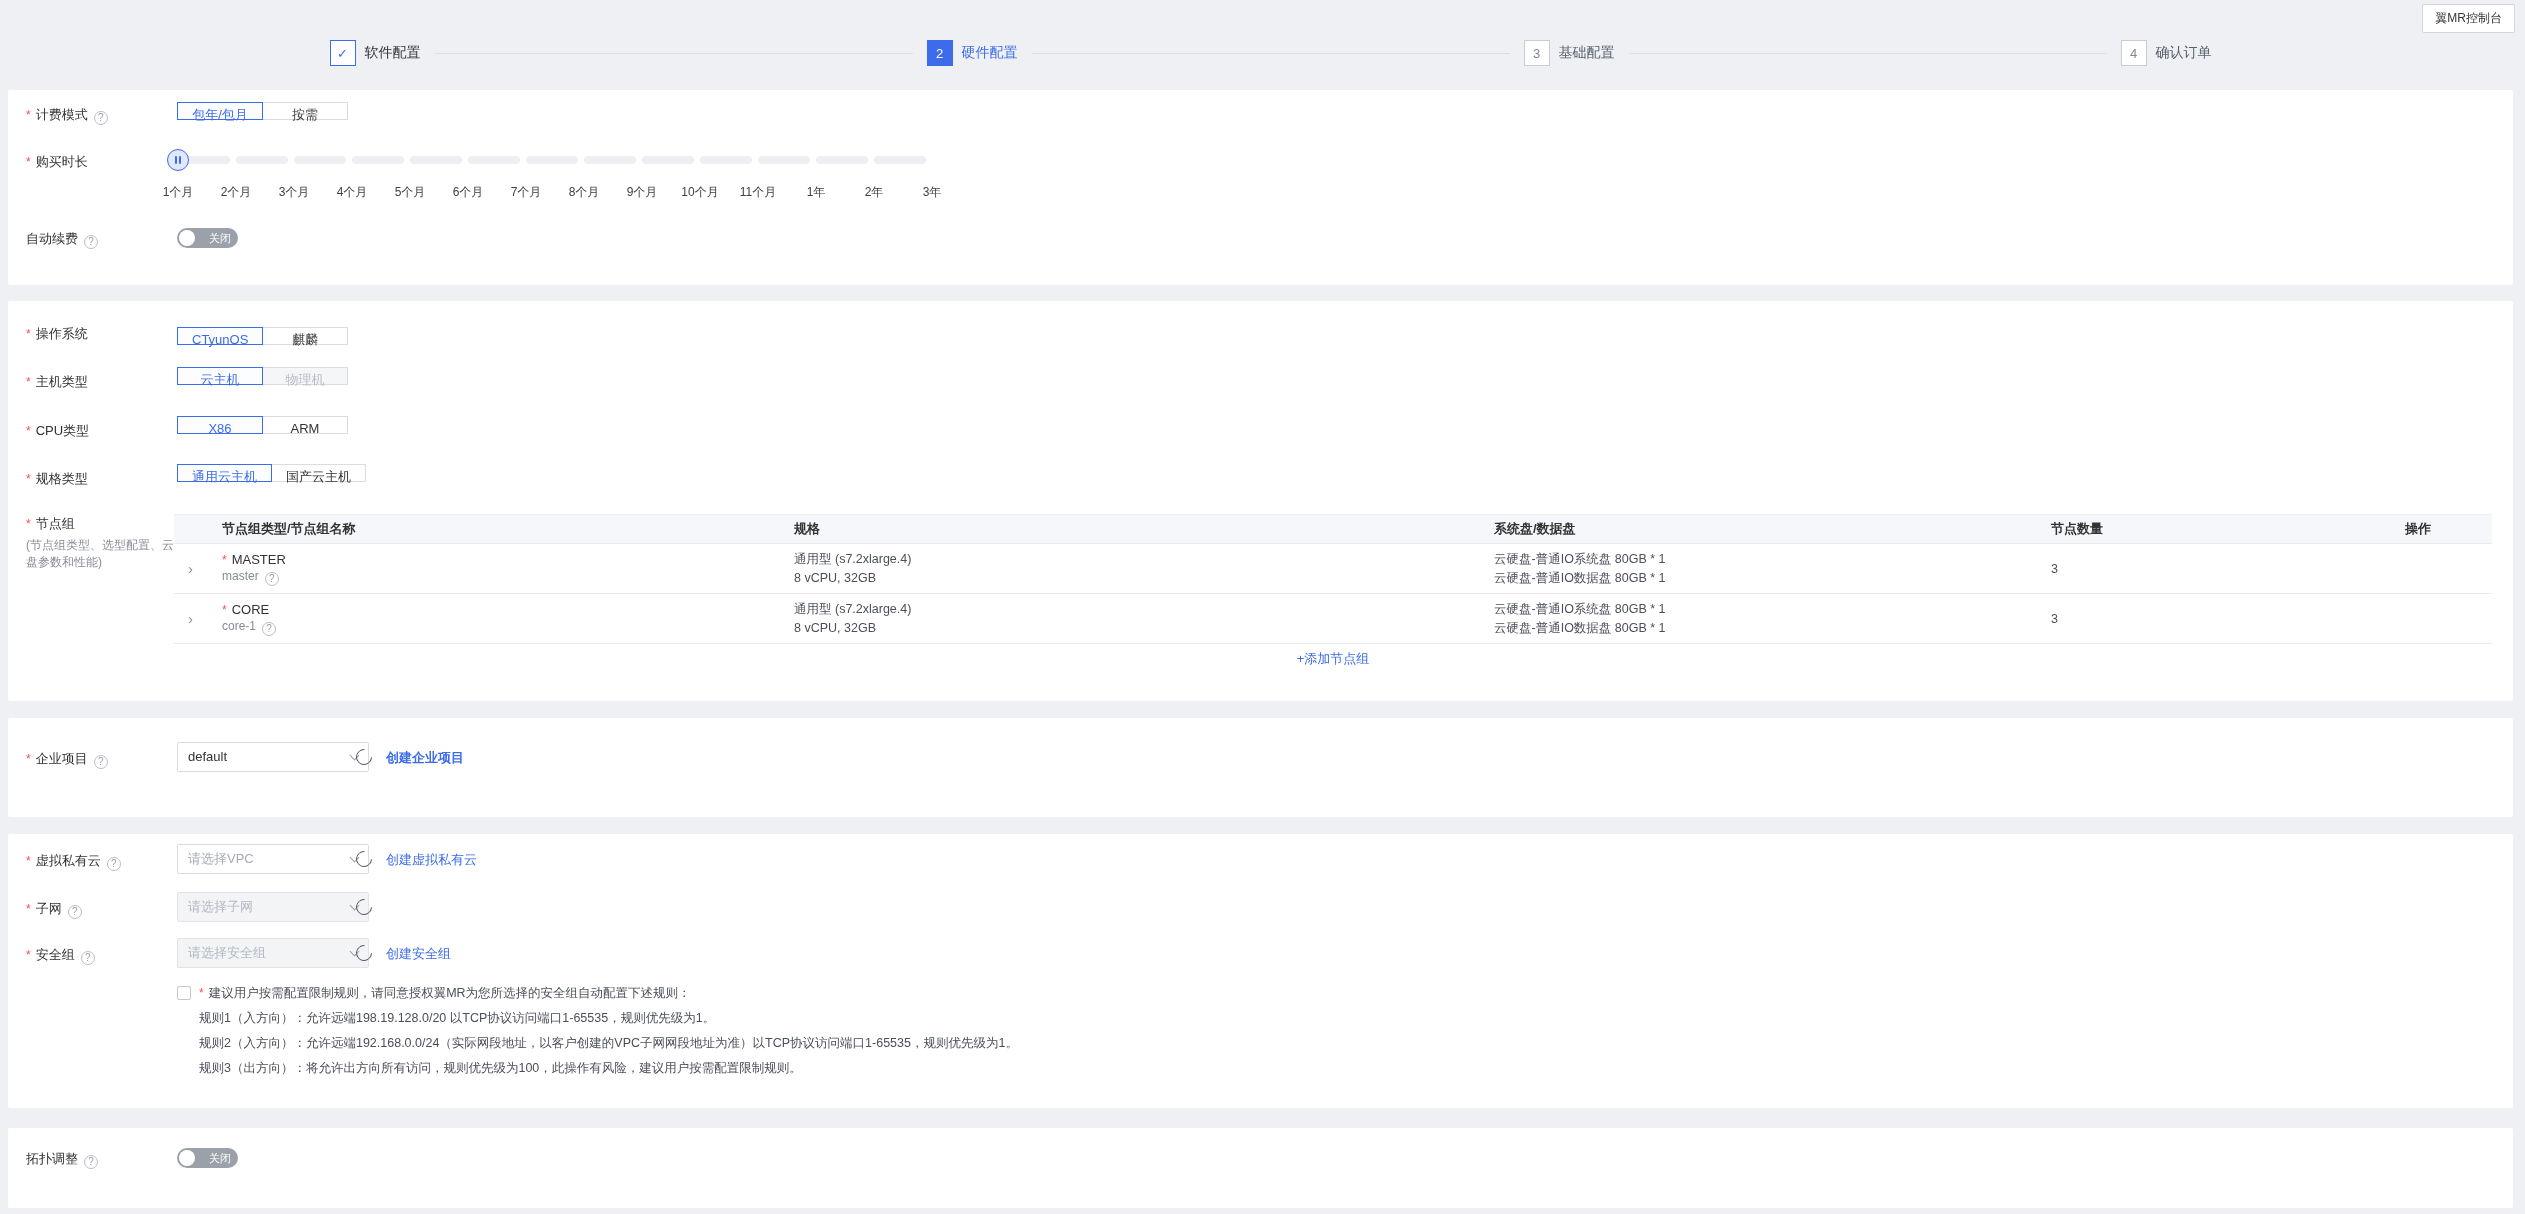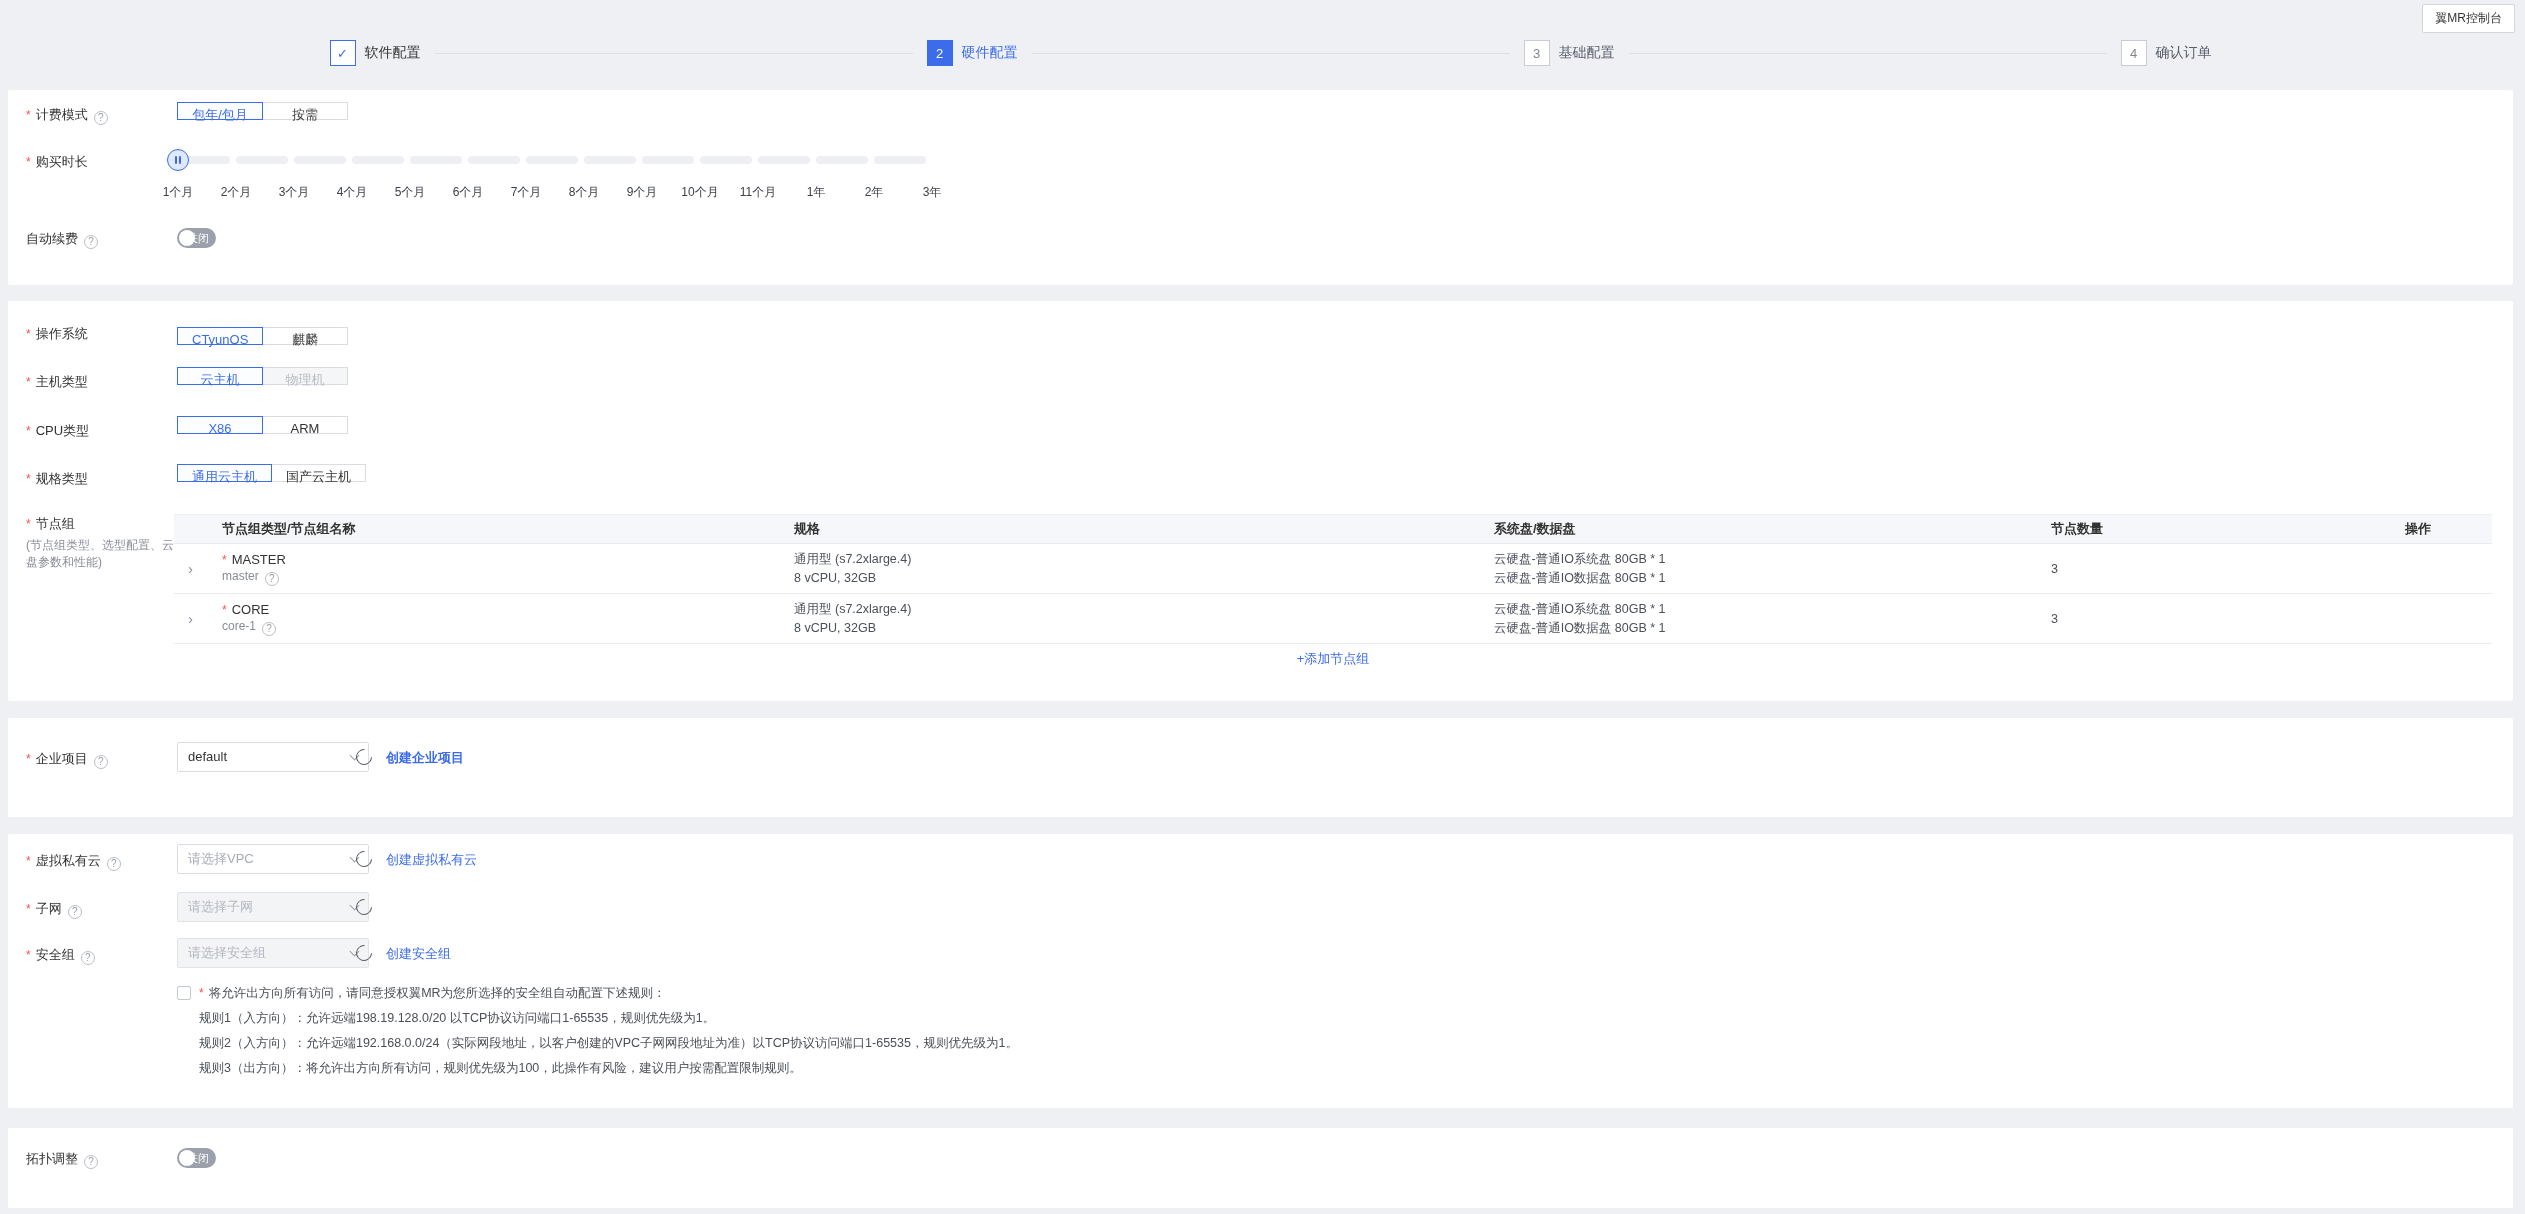--- a/index.html
+++ b/index.html
@@ -67,21 +67,21 @@
   .slider-seg { width:52px; height:8px; border-radius:4px; background:#edeff3; margin-right:6px; }
   .slider-handle {
     position:absolute; left:159px; top:59px; width:22px; height:22px;
     background:#dfe8fd; border:1.5px solid #3c6cea; border-radius:50%;
     display:flex; align-items:center; justify-content:center; gap:2px; cursor:grab;
   }
   .slider-handle i { display:block; width:2px; height:8px; background:#3c6cea; border-radius:1px; }
   .tick { position:absolute; top:94px; width:60px; text-align:center; font-size:12px; color:#3c4048; }
   
   .toggle {
-    position:absolute; width:39px; height:20px; border-radius:10px;
+    position:absolute; width:61px; height:20px; border-radius:10px;
     background:#9ba1aa; cursor:pointer;
   }
   .toggle .knob { position:absolute; left:2px; top:2px; width:16px; height:16px; border-radius:50%; background:#fff; }
   .toggle .t-text { position:absolute; right:7px; top:3px; font-size:11px; color:#fff; line-height:14px; }
   
   .ng-table { position:absolute; left:166px; top:213px; width:2318px; border-collapse:collapse; table-layout:fixed; }
   .ng-table th {
     background:#f6f7fa; height:29px; font-size:13px; font-weight:700; color:#333;
     text-align:left; border-top:1px solid #eceef2; border-bottom:1px solid #e9ebf0;
   }
@@ -306,21 +306,21 @@
   <div class="f-label req" style="top:112px;"><span>安全组</span><span class="info-i"></span></div>
   <div class="sel placeholder disabled" style="left:169px; top:104px;">
     <span>请选择安全组</span><span class="chev"></span>
   </div>
   <span class="refresh" style="left:348px; top:111px;"></span>
   <a class="blue-link" style="position:absolute; left:378px; top:111px;">创建安全组</a>
 
   <div class="sg-block">
     <div class="sg-intro">
       <span class="checkbox"></span>
-      <span class="req">将允许出方向所有访问，请同意授权翼MR为您所选择的安全组自动配置下述规则：</span>
+      <span class="req">建议用户按需配置限制规则，请同意授权翼MR为您所选择的安全组自动配置下述规则：</span>
     </div>
     <div class="sg-rule">规则1（入方向）：允许远端198.19.128.0/20 以TCP协议访问端口1-65535，规则优先级为1。</div>
     <div class="sg-rule">规则2（入方向）：允许远端192.168.0.0/24（实际网段地址，以客户创建的VPC子网网段地址为准）以TCP协议访问端口1-65535，规则优先级为1。</div>
     <div class="sg-rule">规则3（出方向）：将允许出方向所有访问，规则优先级为100，此操作有风险，建议用户按需配置限制规则。</div>
   </div>
 </div>
 
 <div class="card" id="card5">
   <div class="f-label" style="top:22px;"><span>拓扑调整</span><span class="info-i"></span></div>
   <div class="toggle" style="left:169px; top:20px;">

